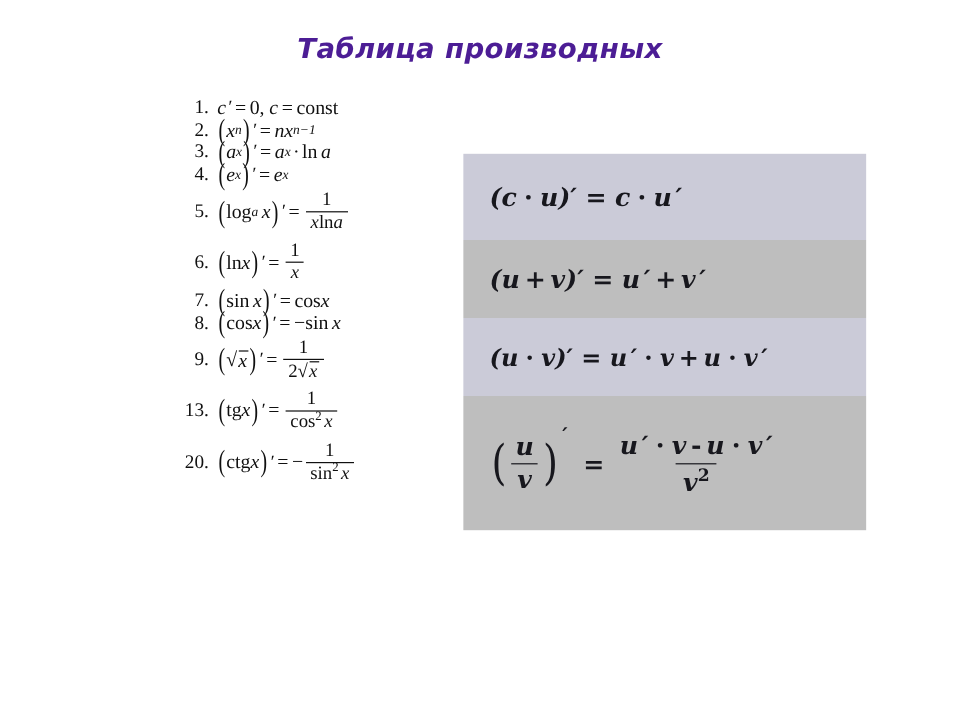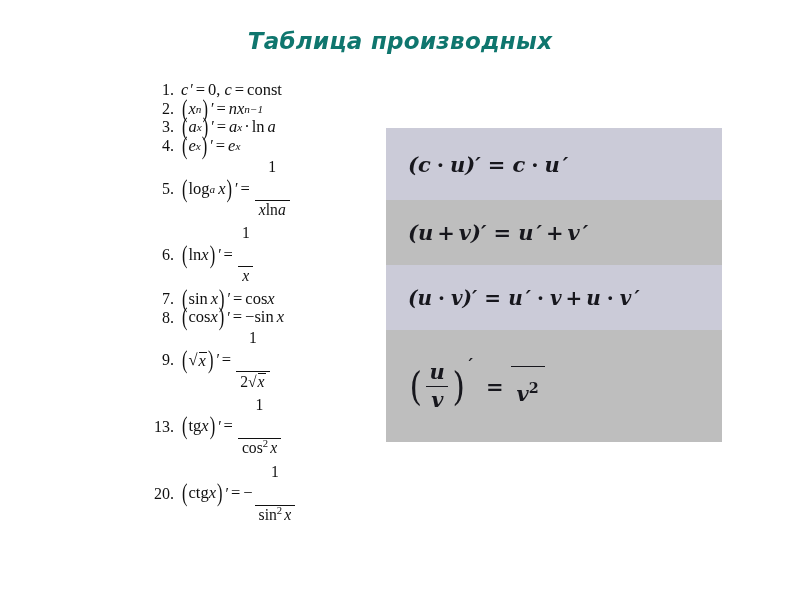--- a/index.html
+++ b/index.html
@@ -19,21 +19,21 @@
   #slide-title {
     position: absolute;
     top: 28px;
     left: 0;
     width: 800px;
     text-align: center;
     font-family: "DejaVu Sans", "Liberation Sans", sans-serif;
     font-weight: bold;
     font-style: italic;
     font-size: 23px;
-    color: #0f766e;
+    color: #4c1d95;
     letter-spacing: 0.3px;
   }
 
   
   #derivatives-list {
     position: absolute;
     left: 148px;
     top: 82px;
     width: 230px;
   }
@@ -101,21 +101,20 @@
     line-height: 1.05;
   }
   .frac .num {
     padding: 0 4px 1px 4px;
     font-size: 0.95em;
   }
   .frac .den {
     border-top: 1.3px solid #101010;
     padding: 1px 4px 0 4px;
     font-size: 0.95em;
-    margin-top: 24px;
   }
   .sqrt {
     display: inline-block;
     border-top: 1.2px solid #101010;
     padding: 0 1px 0 0;
     margin-left: 1px;
     font-style: italic;
   }
   .radical { font-style: normal; }
 
@@ -176,21 +175,21 @@
     align-self: flex-start;
     margin-top: 4px;
   }
   .bigfrac {
     display: inline-flex;
     flex-direction: column;
     align-items: center;
     line-height: 1.2;
   }
   .bigfrac .bnum { padding: 0 6px 2px 6px; }
-  .bigfrac .bden { border-top: 1.8px solid #17171d; padding: 14px 6px 0 6px; }
+  .bigfrac .bden { border-top: 1.8px solid #17171d; padding: 2px 6px 0 6px; }
 </style>
 </head>
 <body>
 
 <div id="slide-title">Таблица производных</div>
 
 <div id="derivatives-list">
 
   <div class="formula-row">
     <span class="formula-num">1.</span>
@@ -424,18 +423,19 @@
     <span class="rule-text">
       <span class="qparen">(</span>
       <span class="qfrac">
         <span class="qnum">u</span>
         <span class="qden">v</span>
       </span>
       <span class="qparen">)</span>
       <span class="qprime">′</span>
       <span class="eq">=</span>
       <span class="bigfrac">
+        <span class="bnum"><span>u</span><span style="padding-left:3px">′</span><span class="dot">·</span><span>v</span><span class="pm">-</span><span>u</span><span class="dot">·</span><span>v</span><span style="padding-left:3px">′</span></span>
         <span class="bden"><span>v</span><span class="sup rm">2</span></span>
       </span>
     </span>
   </div>
 
 </div>
 
 </body></html>

